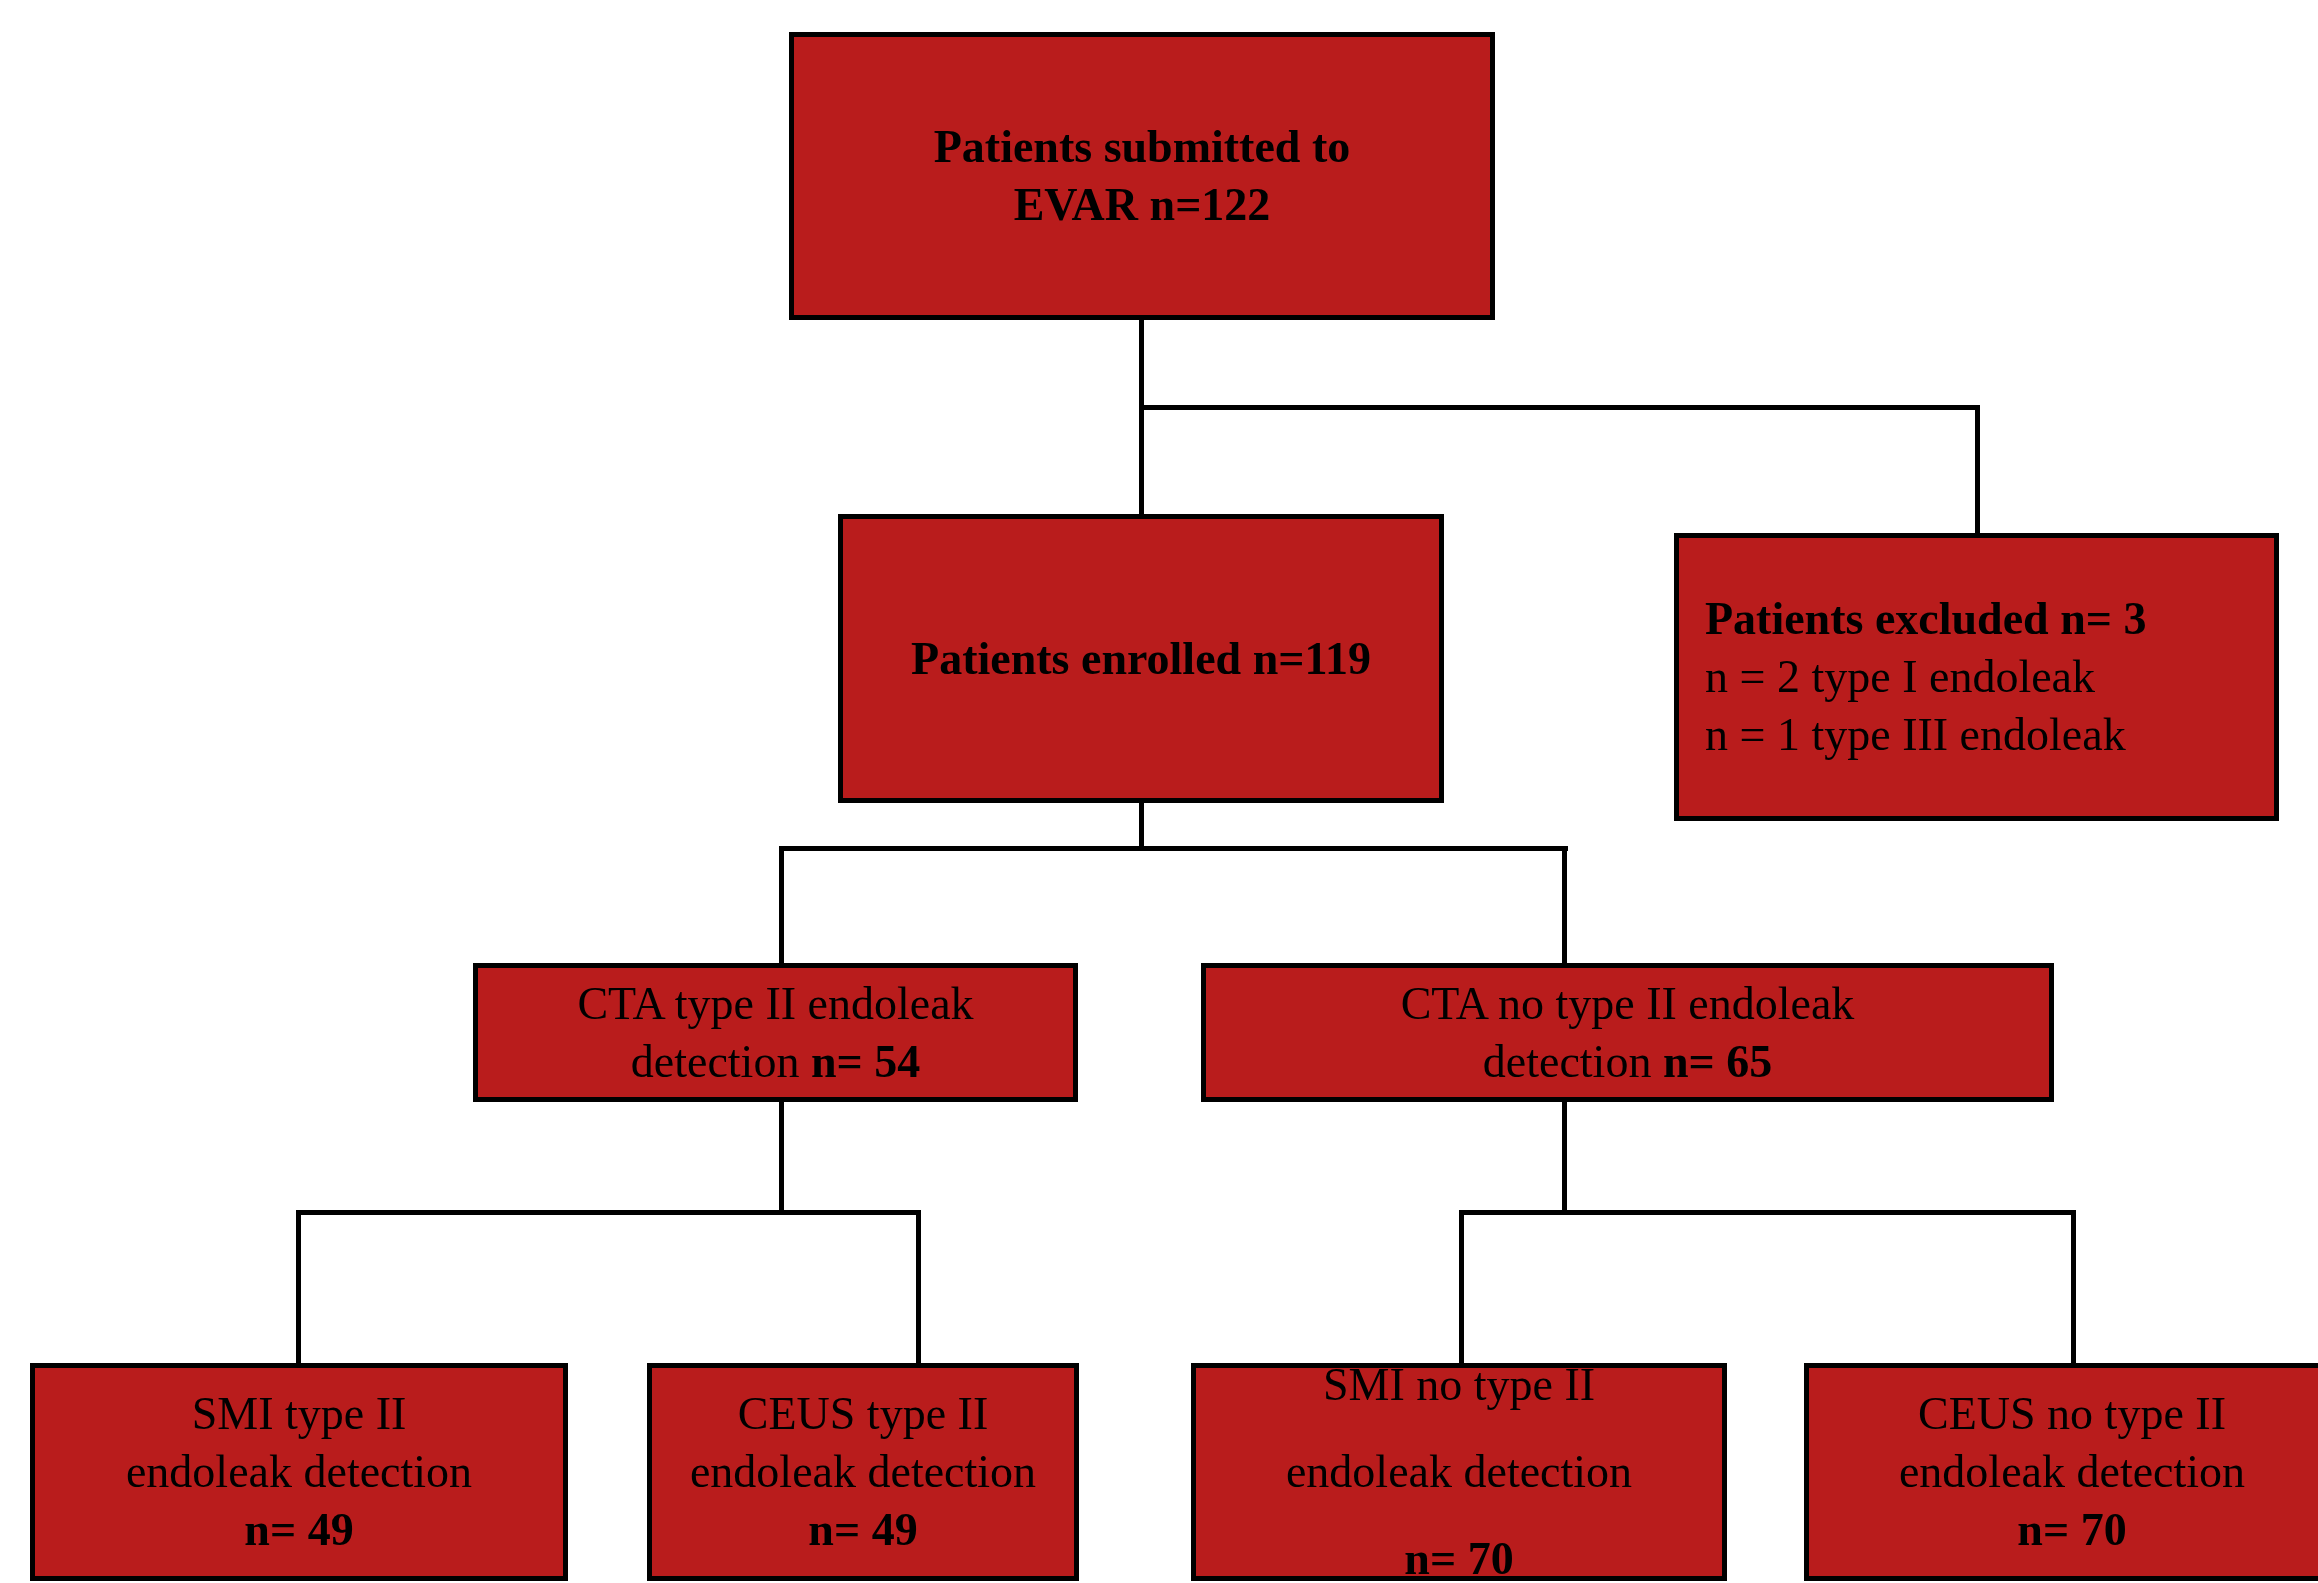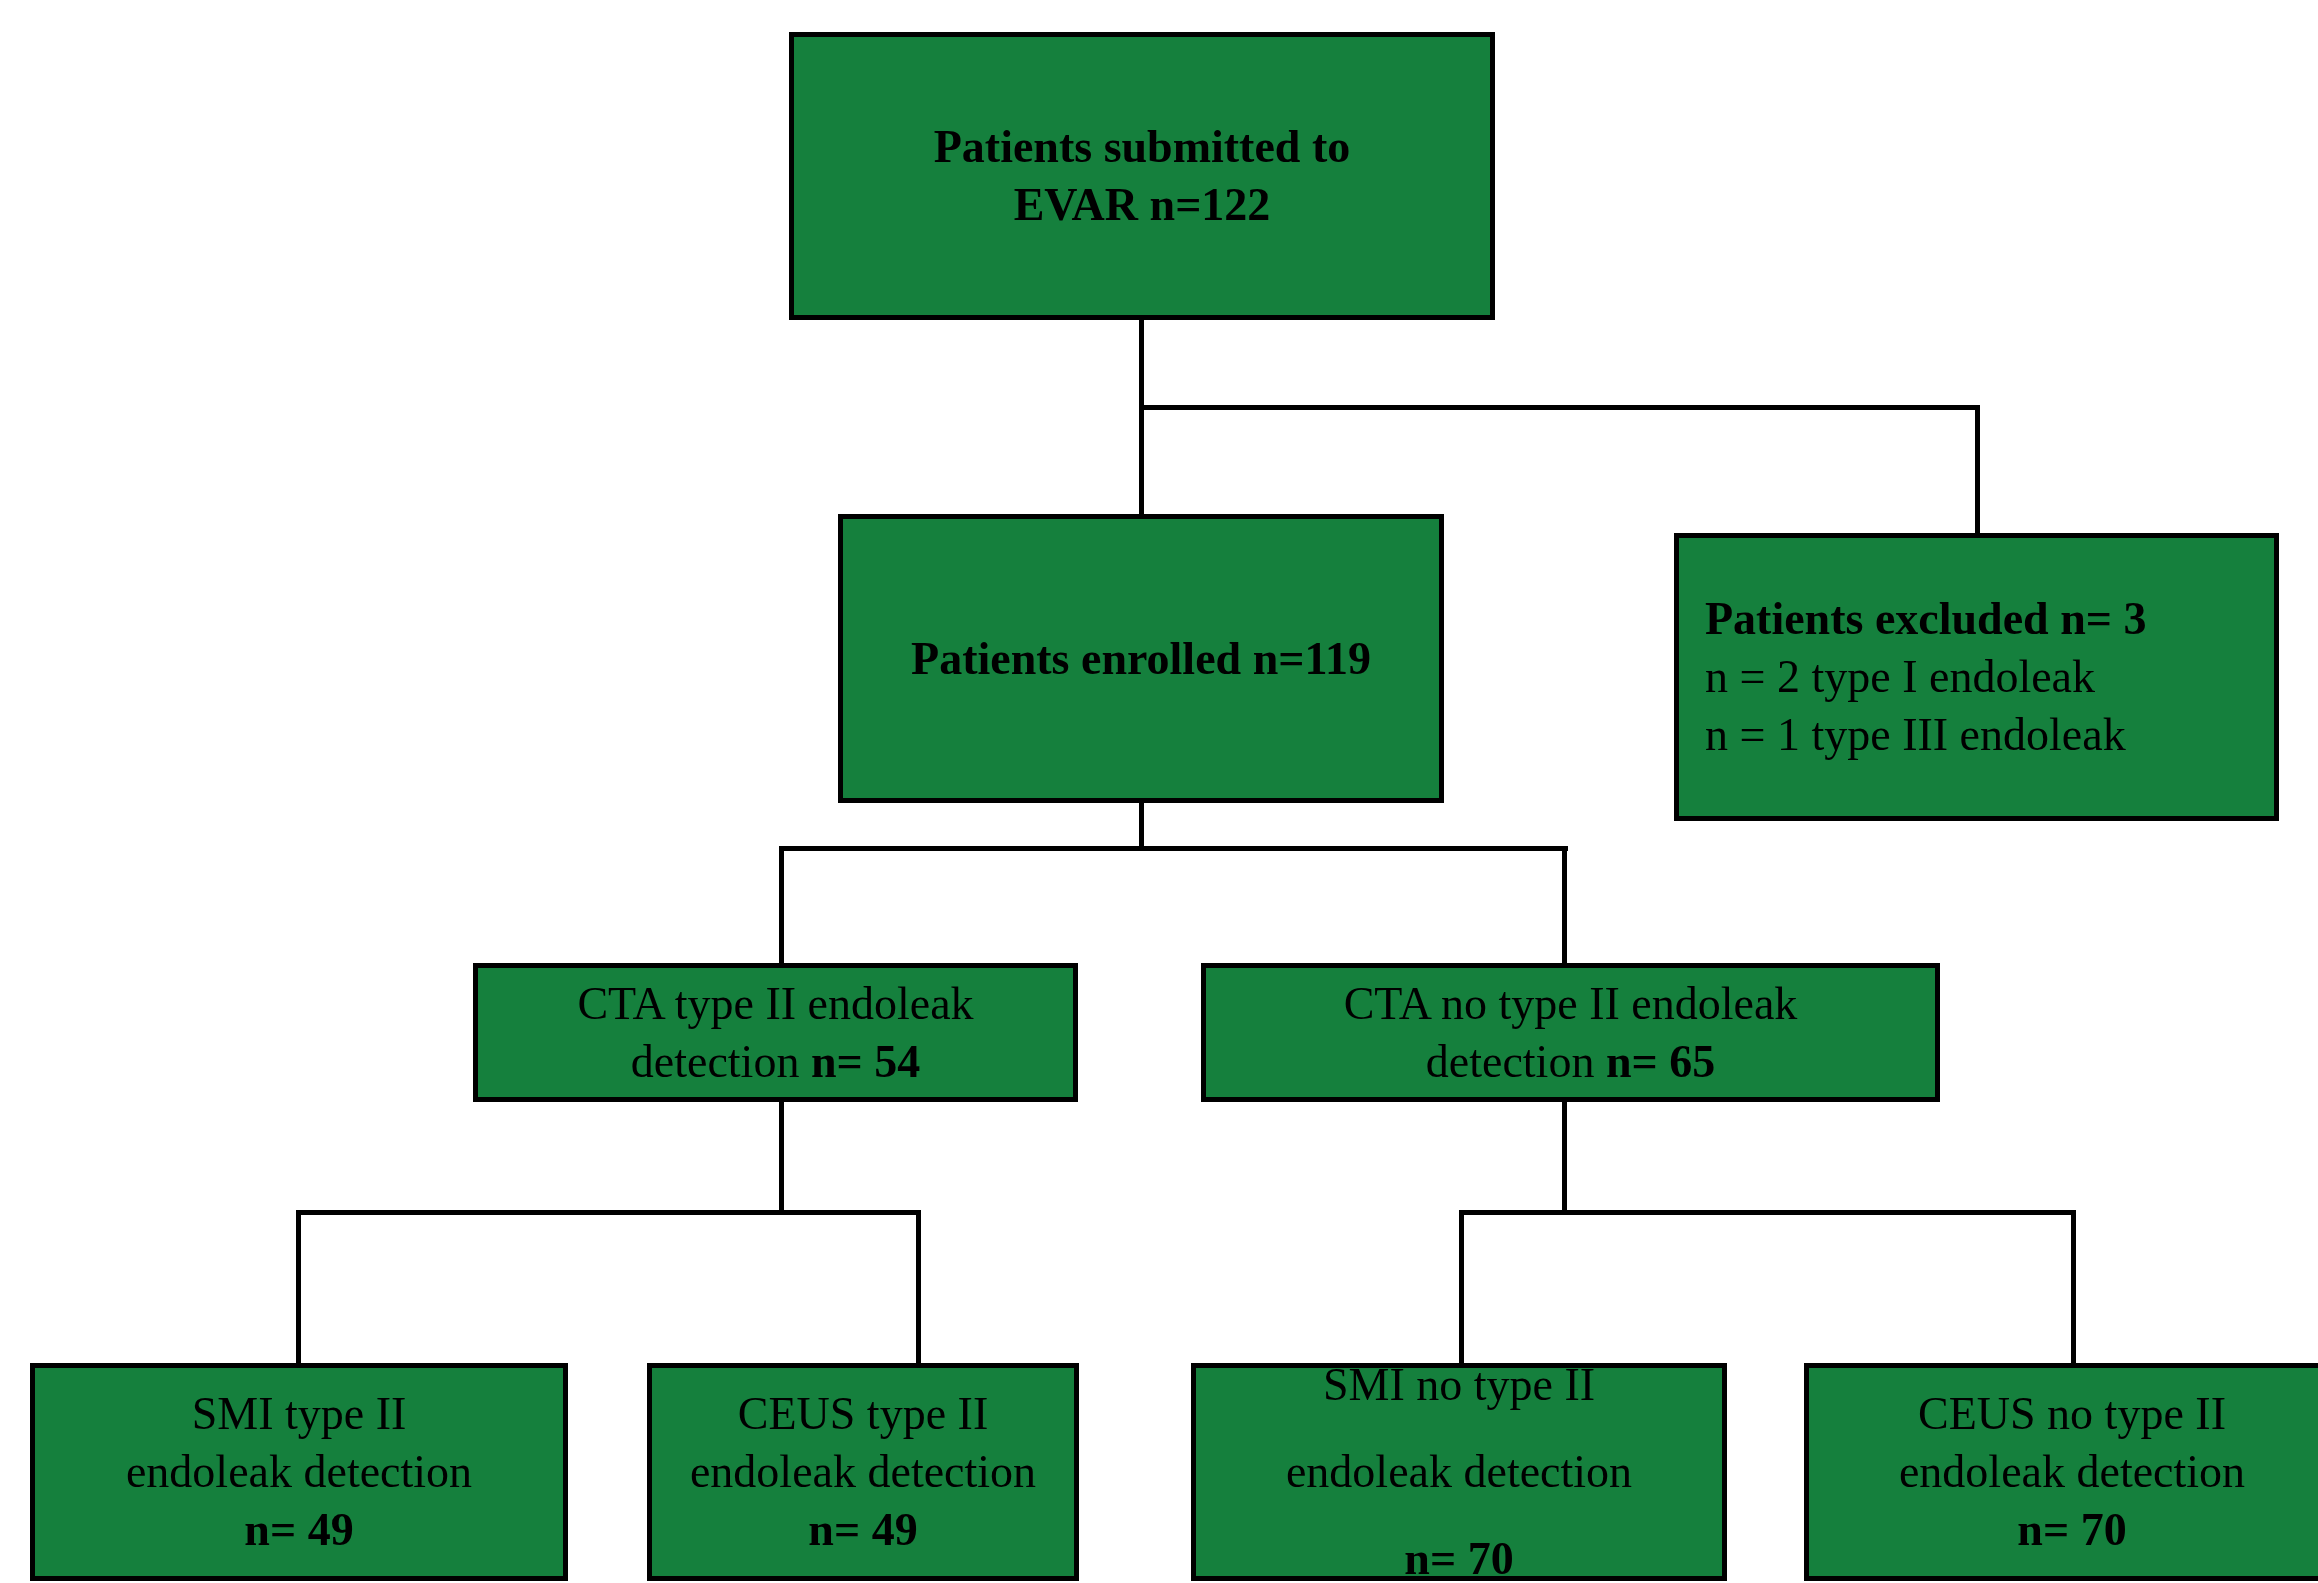--- a/index.html
+++ b/index.html
@@ -15,21 +15,21 @@
   #canvas {
     position: relative;
     width: 2319px;
     height: 1584px;
     background: #ffffff;
     overflow: hidden;
   }
   .node {
     position: absolute;
     box-sizing: border-box;
-    background: #15803d;
+    background: #b91c1c;
     border: 5.4px solid #000000;
     display: flex;
     flex-direction: column;
     align-items: center;
     justify-content: center;
     text-align: center;
     line-height: 1.26;
     z-index: 3;
   }
   .node.left-align {
@@ -101,21 +101,21 @@
     <div class="line r">n = 1 type III endoleak</div>
   </div>
 
   <div class="node" style="left:473px; top:963px; width:605px; height:139px;">
     <div class="line r">CTA type II endoleak</div>
     <div class="line">
       <span class="r">detection </span><span class="b">n= 54</span>
     </div>
   </div>
 
-  <div class="node" style="left:1201px; top:963px; width:739px; height:139px;">
+  <div class="node" style="left:1201px; top:963px; width:853px; height:139px;">
     <div class="line r">CTA no type II endoleak</div>
     <div class="line">
       <span class="r">detection </span><span class="b">n= 65</span>
     </div>
   </div>
 
   <div class="node" style="left:30px; top:1363px; width:538px; height:218px;">
     <div class="line r">SMI type II</div>
     <div class="line r">endoleak detection</div>
     <div class="line b">n= 49</div>

